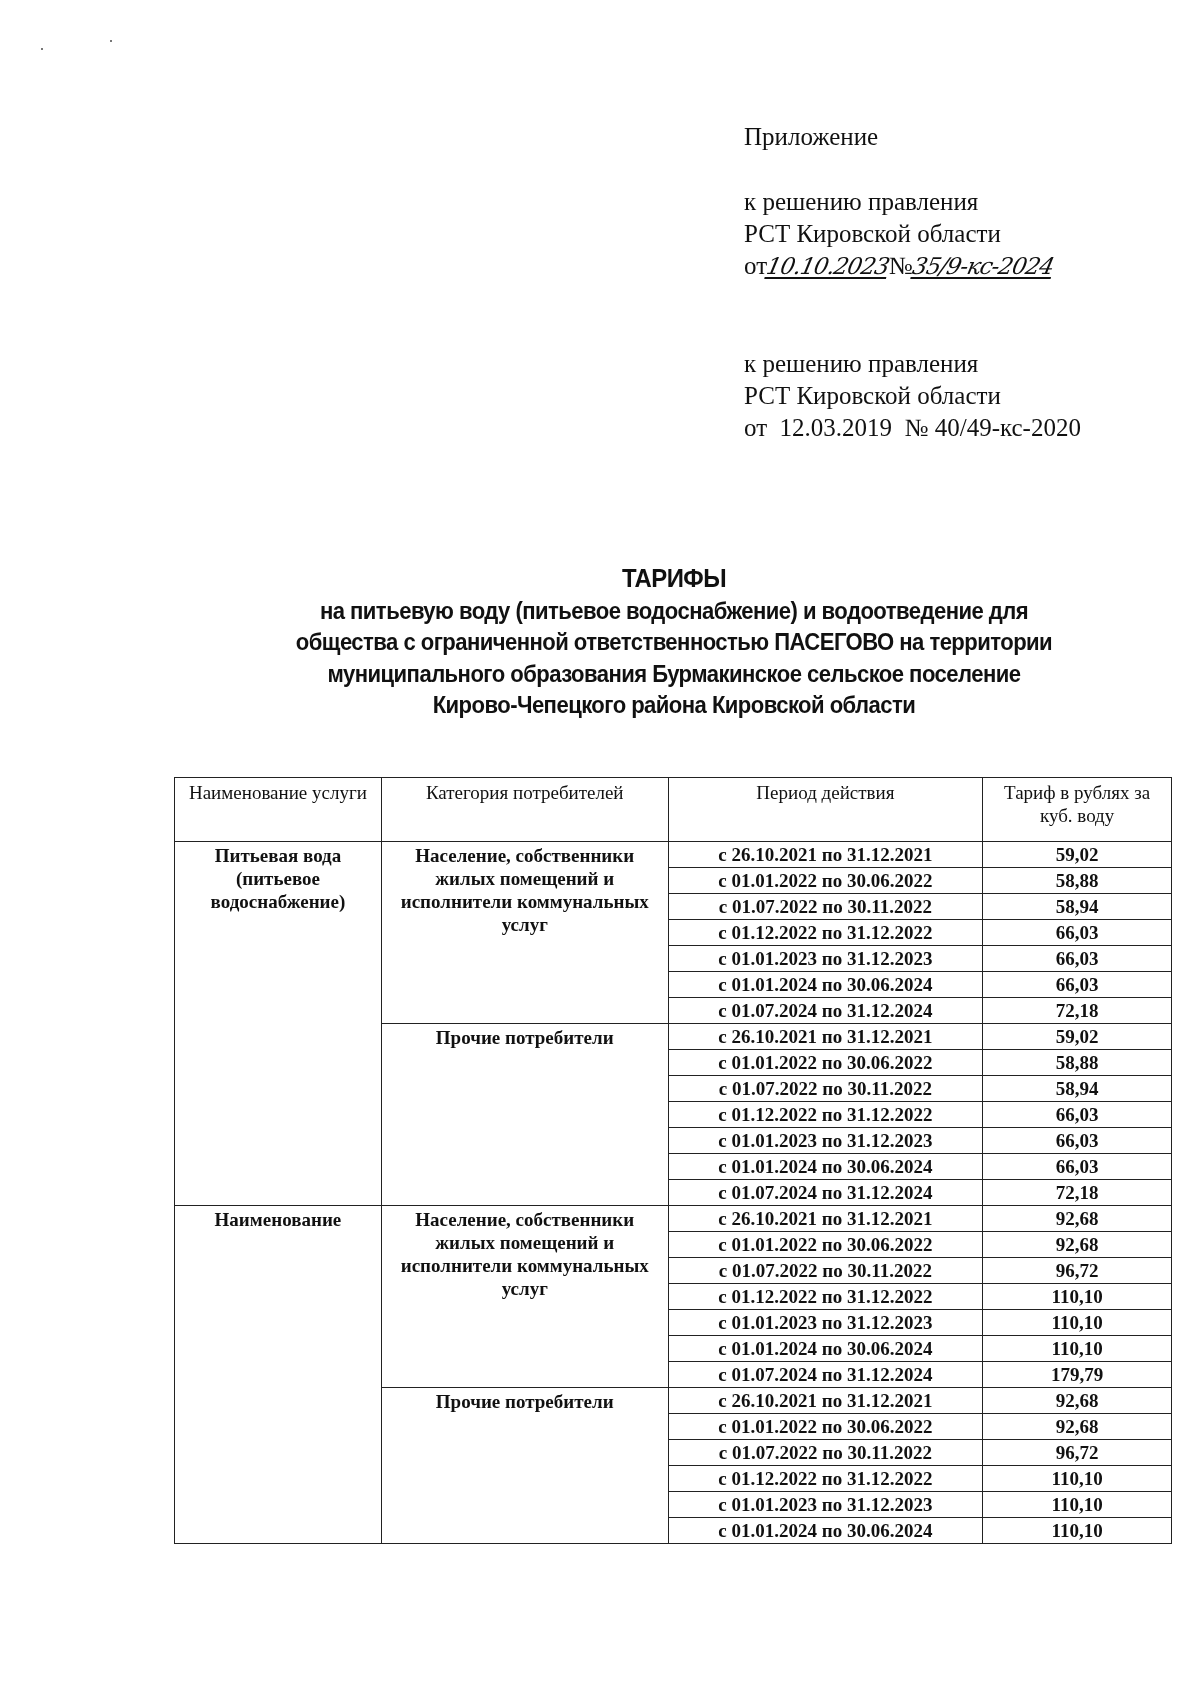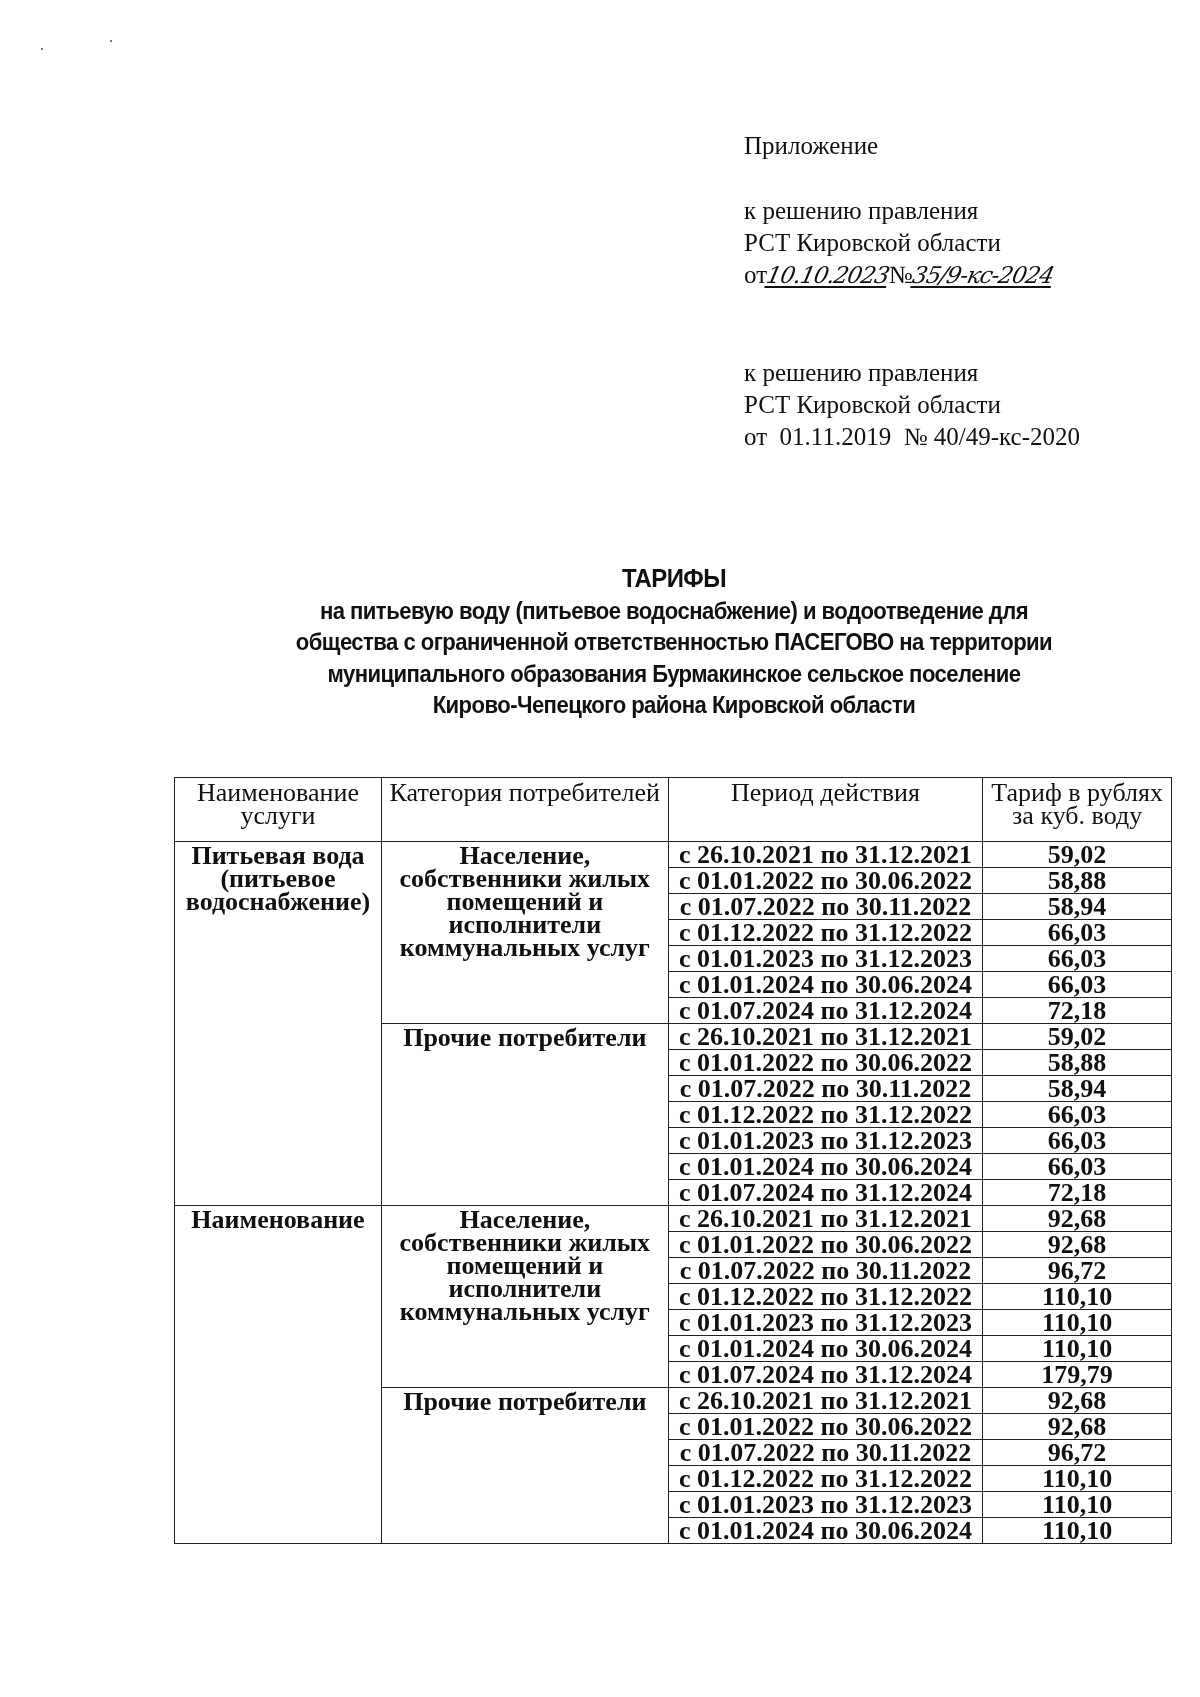--- a/index.html
+++ b/index.html
@@ -2,41 +2,41 @@
 <html><head>
 <meta charset="utf-8">
 <style>
   html, body { margin: 0; padding: 0; background: #ffffff; }
   body {
     width: 1200px; height: 1697px; position: relative; overflow: hidden;
     font-family: "Liberation Serif", "DejaVu Serif", serif; color: #111;
   }
   .speck { position: absolute; width: 2px; height: 2px; background: #777; }
   .approval {
-    position: absolute; left: 744px; top: 130px;
+    position: absolute; left: 744px; top: 121px;
     font-size: 25px; line-height: 32px; white-space: nowrap;
   }
   .approval .gap { height: 33px; }
   .hand {
     font-family: "DejaVu Serif", serif; font-style: italic;
     font-size: 23px; letter-spacing: -1px;
     text-decoration: underline; text-underline-offset: 3px;
     display: inline-block; transform: skewX(-12deg);
   }
   .title-block {
     position: absolute; left: 174px; width: 1000px; top: 563px;
     text-align: center; font-weight: bold;
     font-family: "Liberation Sans Narrow", "Liberation Sans", sans-serif;
     font-size: 24px; line-height: 31.5px; letter-spacing: -0.6px;
     transform: scaleX(0.92); transform-origin: center;
   }
   .title-block .main { font-size: 26px; }
   table.tariffs {
     position: absolute; left: 174px; top: 777px; width: 998px;
-    border-collapse: collapse; font-size: 26px;
+    border-collapse: collapse; font-size: 19px;
   }
   table.tariffs th, table.tariffs td {
     border: 1.5px solid #222; padding: 0 3px; text-align: center;
     font-weight: normal; line-height: 23px;
   }
   table.tariffs th { vertical-align: top; height: 60px; padding-top: 3px; }
   table.tariffs td { height: 25px; vertical-align: middle; font-weight: bold; }
   table.tariffs td.span-cell { vertical-align: top; padding-top: 2px; }
   col.c1 { width: 207px; } col.c2 { width: 287px; } col.c3 { width: 315px; } col.c4 { width: 189px; }
 </style>
@@ -51,21 +51,21 @@
   <div class="gap"></div>
   <div>к решению правления</div>
   <div>РСТ Кировской области</div>
   <div>
     <span>от</span><span class="hand">10.10.2023</span><span>№</span><span class="hand">35/9-кс-2024</span>
   </div>
   <div class="gap"></div>
   <div class="gap"></div>
   <div>к решению правления</div>
   <div>РСТ Кировской области</div>
-  <div style="white-space:pre;">от  01.11.2019  № 40/49-кс-2020</div>
+  <div style="white-space:pre;">от  12.03.2019  № 40/49-кс-2020</div>
 </div>
 
 <div class="title-block">
   <div class="main">ТАРИФЫ</div>
   <div>на питьевую воду (питьевое водоснабжение) и водоотведение для</div>
   <div>общества с ограниченной ответственностью ПАСЕГОВО на территории</div>
   <div>муниципального образования Бурмакинское сельское поселение</div>
   <div>Кирово-Чепецкого района Кировской области</div>
 </div>
 

